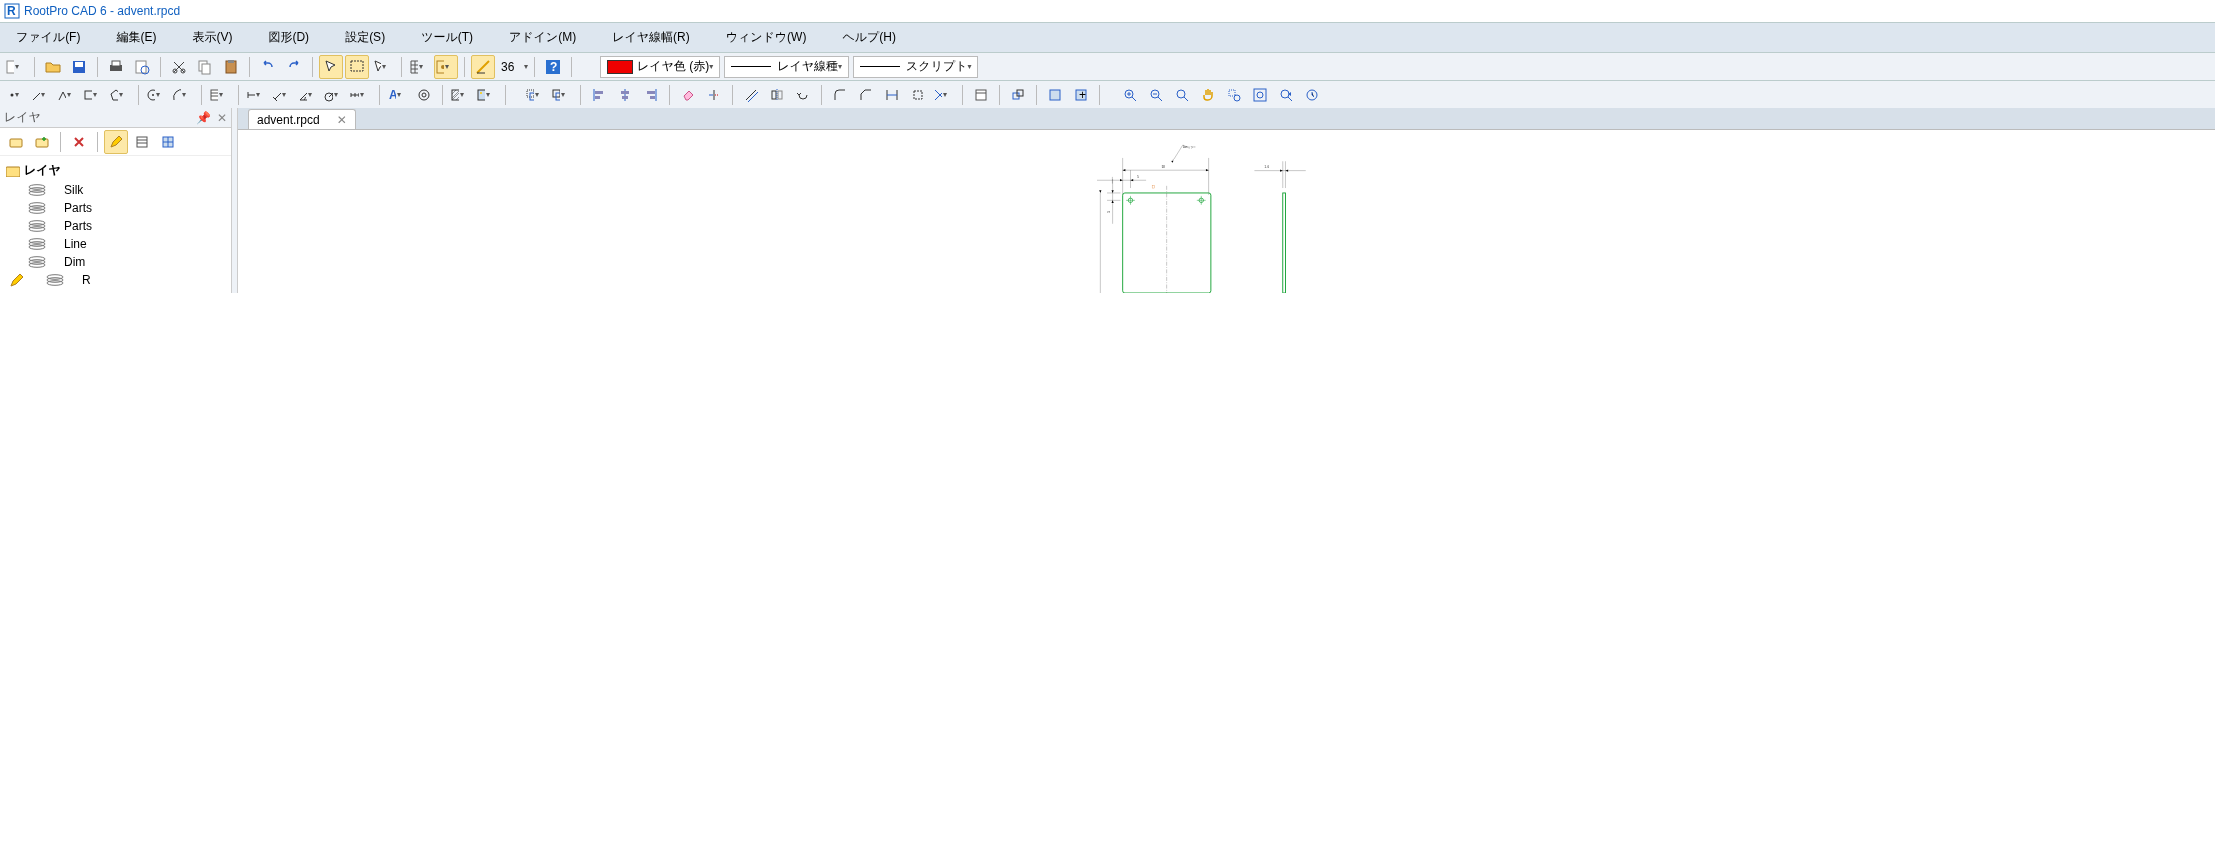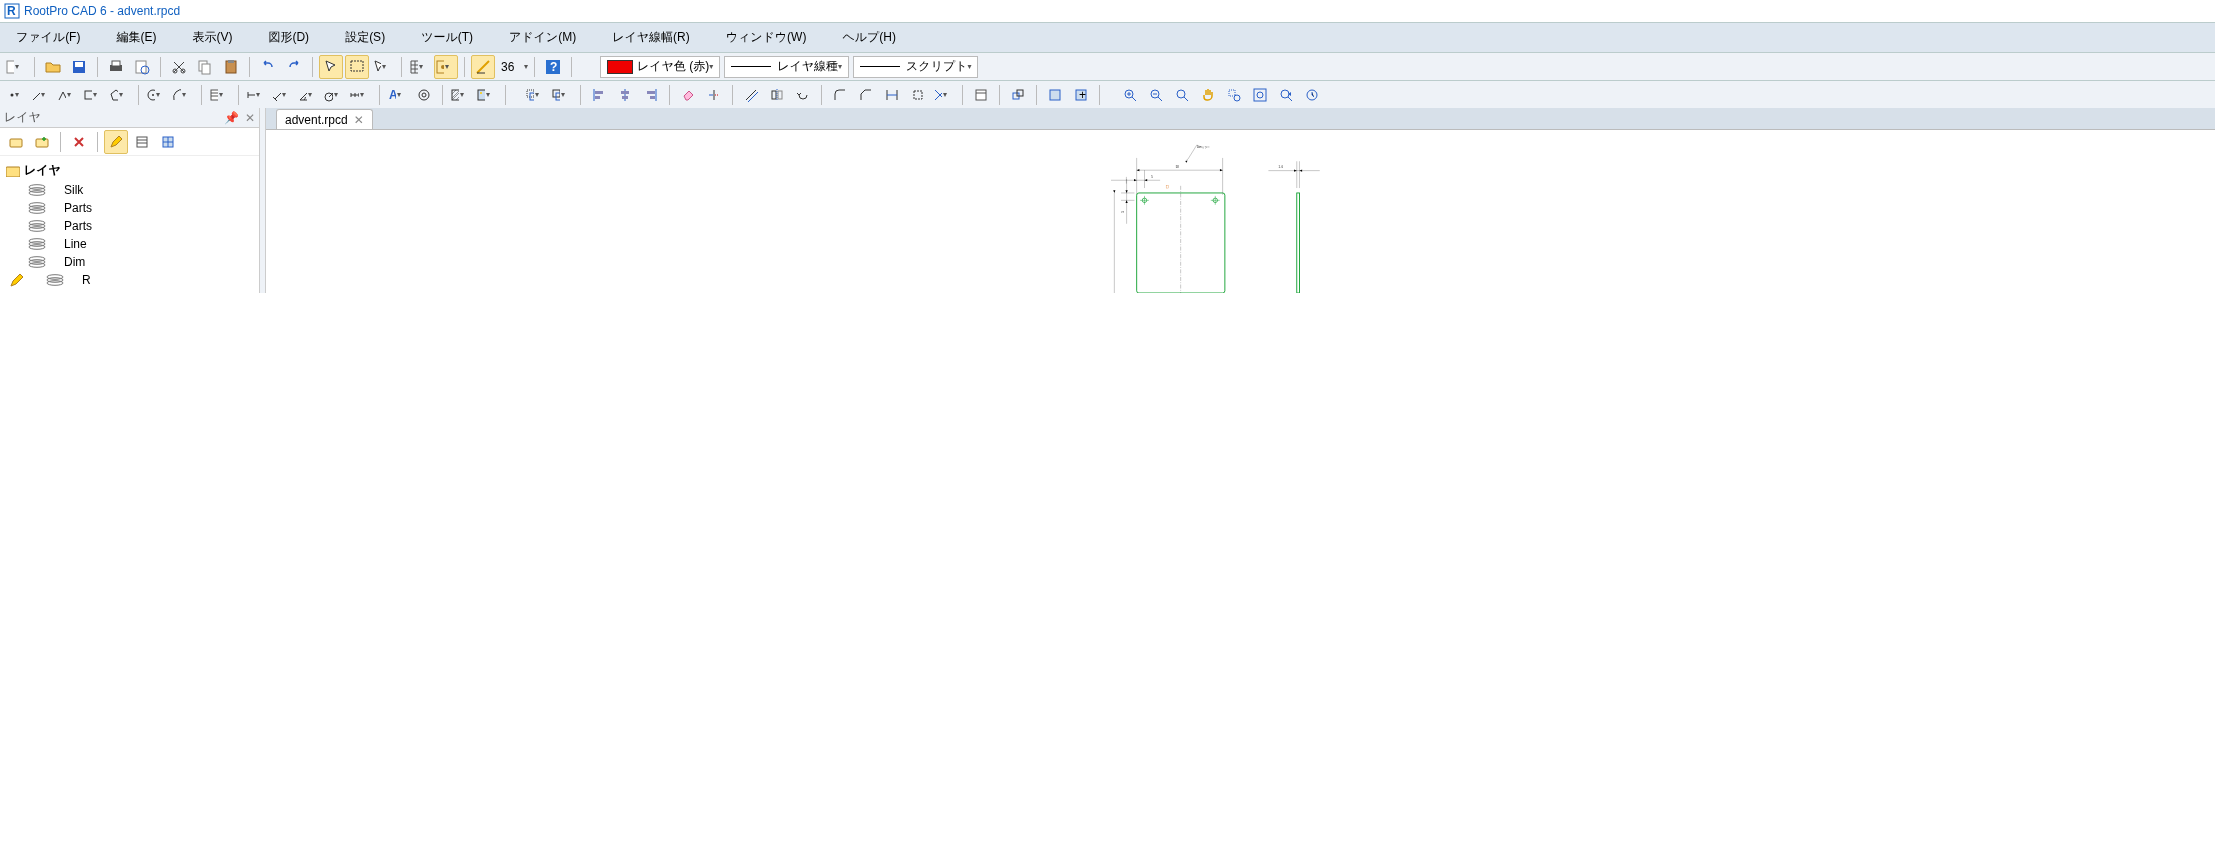--- a/index.html
+++ b/index.html
@@ -12,32 +12,32 @@
 .tb { width: 24px; height: 24px; display: inline-flex; align-items: center; justify-content: center; border: 1px solid transparent; border-radius: 2px; cursor: default; }
 .tb.active { background: #fde9a9; border-color: #e0c060; }
 .tb svg { pointer-events: none; }
 .sep { width: 1px; height: 20px; background: #bbb; margin: 0 4px; }
 .pulldown { padding-right: 8px; display: inline-flex; align-items: center; }
 .dd-arrow { font-size: 8px; color: #555; margin-left: 1px; }
 .colorbox { width: 26px; height: 14px; background: #e00; border: 1px solid #333; display: inline-block; }
 .propbox { height: 22px; border: 1px solid #bbb; background: #fff; display: inline-flex; align-items: center; padding: 0 6px; margin-right: 2px; min-width: 70px; }
 .linepreview { width: 40px; height: 1px; background: #000; margin-right: 6px; }
 .main-area { display: flex; height: calc(100% - 100px); }
-.sidepanel { width: 260px; background: #fff; border-right: 1px solid #ccc; display: flex; flex-direction: column; }
+.sidepanel { width: 232px; background: #fff; border-right: 1px solid #ccc; display: flex; flex-direction: column; }
 .panel-header { height: 20px; background: #eef2f7; display: flex; align-items: center; justify-content: space-between; padding: 0 4px; color: #555; border-bottom: 1px solid #ccc; }
 .panel-header-icons { display: flex; gap: 6px; color: #888; }
 .panel-toolbar { height: 28px; display: flex; align-items: center; padding-left: 4px; gap: 2px; border-bottom: 1px solid #eee; }
 .layer-tree { padding: 4px 2px; }
 .tree-root { display: flex; align-items: center; padding: 2px 4px; }
 .tree-item { display: flex; align-items: center; padding: 2px 4px 2px 26px; gap: 18px; }
 .tree-item .licon { width: 18px; height: 12px; }
 .tree-item.current { font-weight: normal; }
 .canvas-wrap { flex: 1; position: relative; background: #fff; }
 .tab-strip { height: 22px; background: #d7e0e9; display: flex; align-items: flex-end; border-bottom: 1px solid #bbb; }
-.doc-tab { height: 20px; background: #fff; border: 1px solid #bbb; border-bottom: none; padding: 2px 8px; display: flex; align-items: center; gap: 6px; margin-left: 10px; border-radius: 3px 3px 0 0; }
+.doc-tab { height: 20px; background: #fff; border: 1px solid #bbb; border-bottom: none; padding: 2px 8px; display: flex; align-items: center; gap: 17px; margin-left: 10px; border-radius: 3px 3px 0 0; }
 .doc-tab .close { color: #888; }
 .drawing { position: absolute; inset: 22px 0 0 0; background: #fff; }
 .splitter { width: 6px; background: #eef2f7; border-right: 1px solid #ccc; cursor: col-resize; }
 </style>
 </head>
 <body>
 
 <div class="titlebar">
   <svg width="16" height="16">
       <rect x="1" y="1" width="14" height="14" fill="#fff" stroke="#1060c0"></rect>

